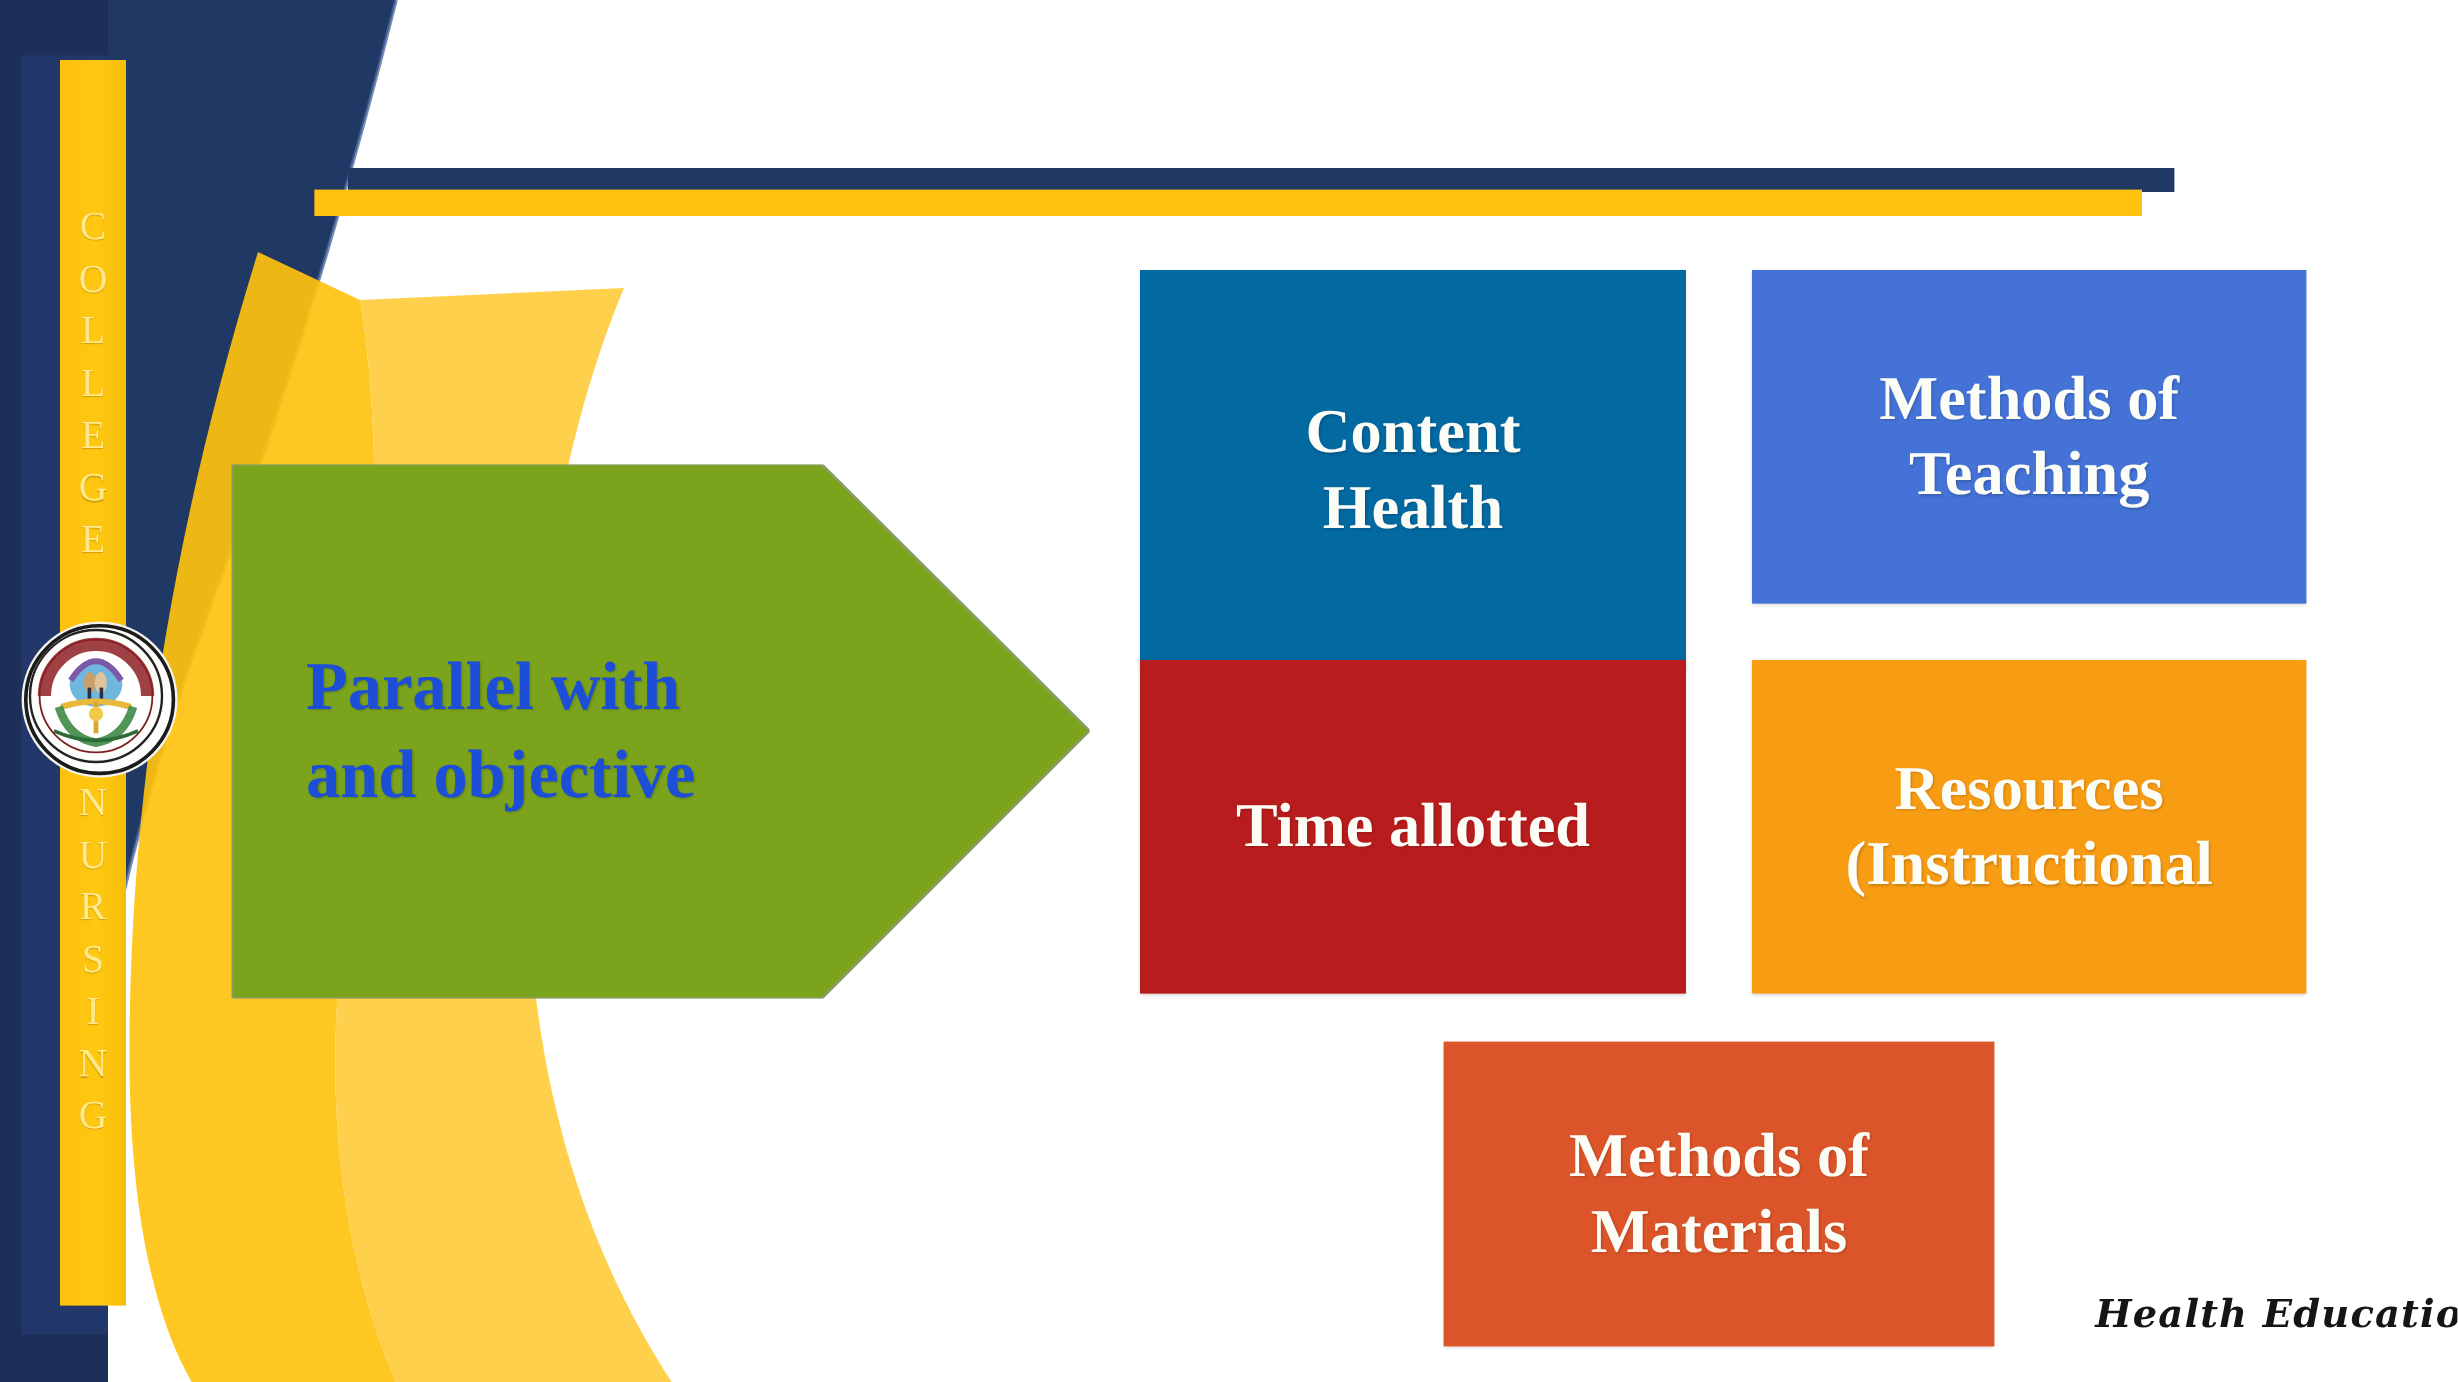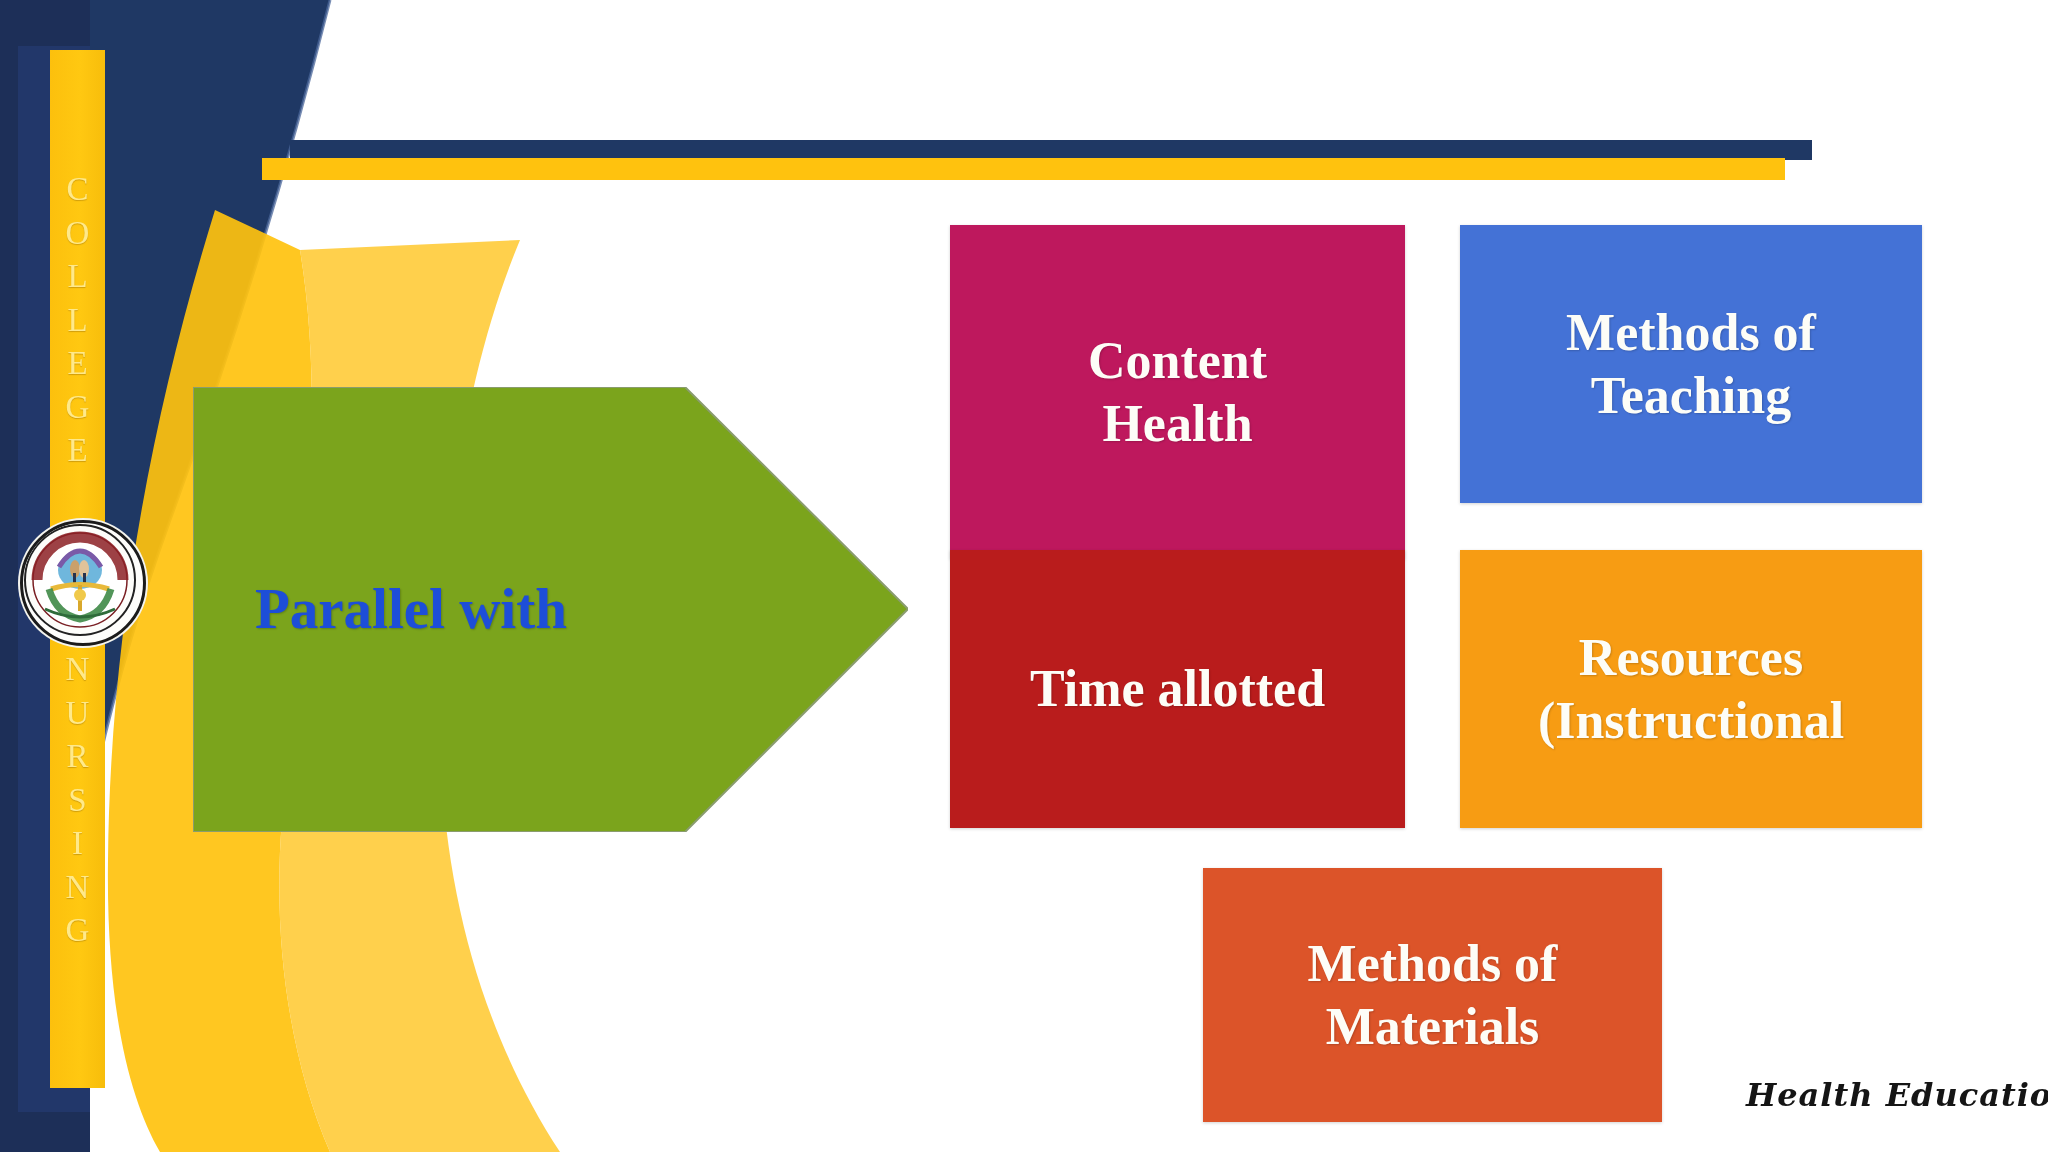--- a/index.html
+++ b/index.html
@@ -141,21 +141,21 @@
     text-align: center;
     color: #fdfdf7;
     font-family: "Liberation Serif", serif;
     font-weight: bold;
     line-height: 1.22;
     text-shadow: 1px 1px 2px rgba(0,0,0,0.18);
     box-shadow: 0 1px 3px rgba(0,0,0,0.18);
     padding: 0 14px;
     box-sizing: border-box;
   }
-  .tile-content  { left: 950px;  top: 225px;  width: 455px; height: 334px; font-size: 52px; background: #be185d; }
+  .tile-content  { left: 950px;  top: 225px;  width: 455px; height: 334px; font-size: 52px; background: #0369a1; }
   .tile-methods  { left: 1460px; top: 225px;  width: 462px; height: 278px; font-size: 52px; background: #4472d6; }
   .tile-time     { left: 950px;  top: 550px;  width: 455px; height: 278px; font-size: 52px; background: #b91c1c; }
   .tile-resources{ left: 1460px; top: 550px;  width: 462px; height: 278px; font-size: 52px; background: #f79c13; }
   .tile-eval     { left: 1203px; top: 868px;  width: 459px; height: 254px; font-size: 52px; background: #dc5429; }
 
   
   .signature {
     position: absolute;
     left: 1746px;
     top: 1076px;
@@ -233,20 +233,21 @@
 
   <div class="rule-navy"></div>
   <div class="rule-gold"></div>
 
   <div class="chevron">
     <svg width="715" height="445" viewBox="0 0 715 445">
       <polygon points="0,0 492,0 715,222 492,445 0,445" fill="#7ba41c" stroke="#8a9c6e" stroke-width="2"></polygon>
     </svg>
     <div class="chevron-label">
       <div>Parallel with</div>
+      <div>and objective</div>
     </div>
   </div>
 
   <div class="tile tile-content">
     <div>
       <div>Content</div>
       <div>Health</div>
     </div>
   </div>
 

